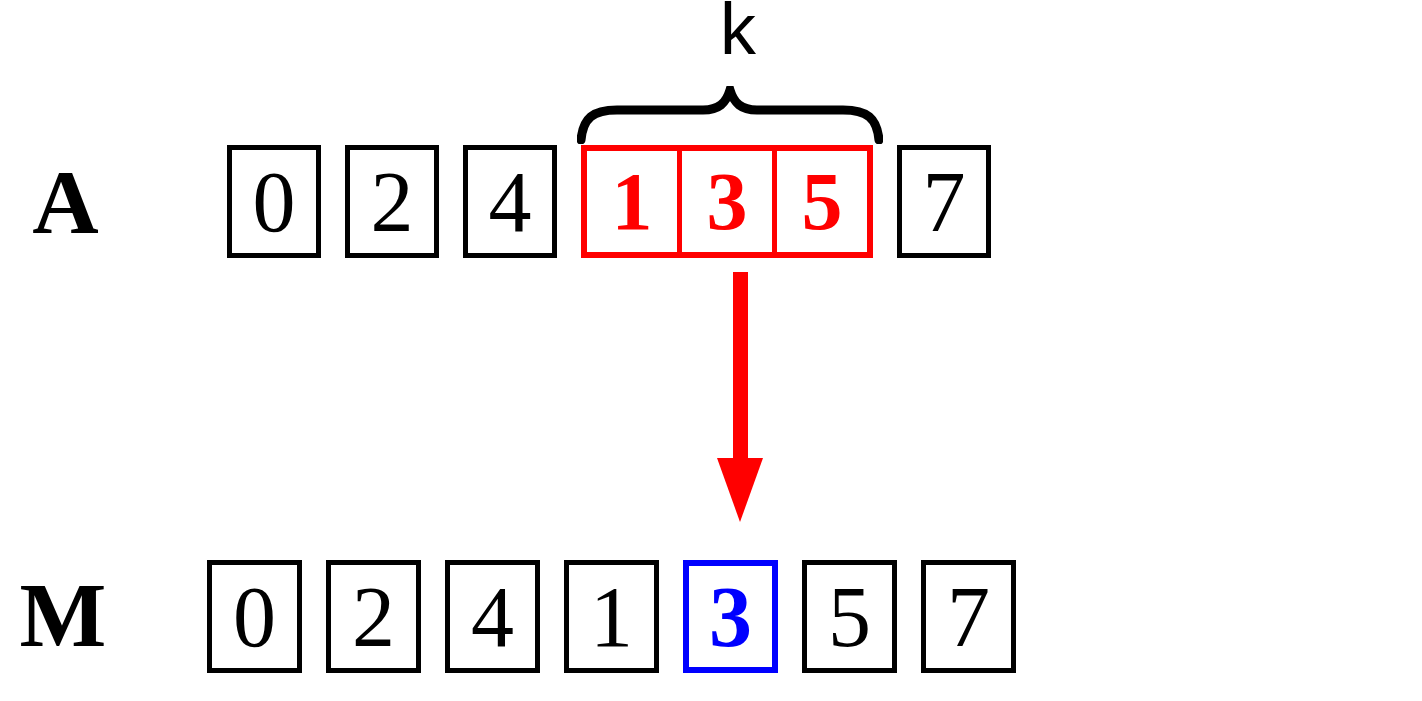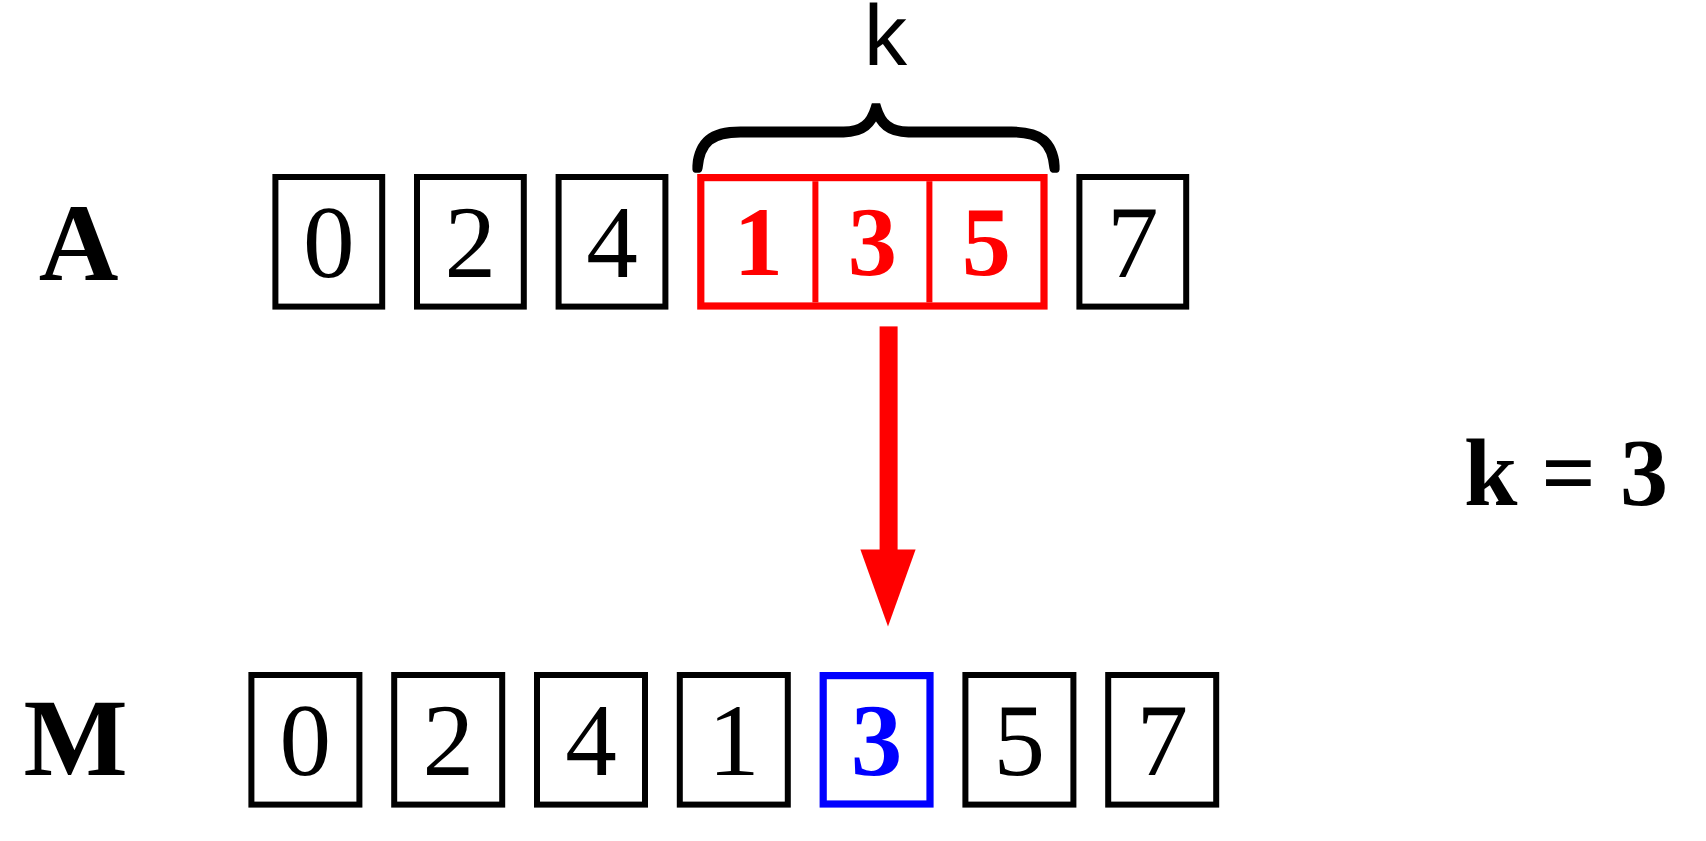--- a/index.html
+++ b/index.html
@@ -170,21 +170,20 @@
   </div>
 
   <svg class="brace-svg" width="306" height="58" viewBox="0 0 306 58">
     <path d="M 4,54 C 6,32 16,24 40,24 L 126,24 C 142,24 149,17 153,4 C 157,17 164,24 180,24 L 266,24 C 290,24 300,32 302,54" fill="none" stroke="#000000" stroke-width="9" stroke-linecap="round"></path>
   </svg>
   <div class="k-label">k</div>
 
   <div class="arrow-shaft"></div>
   <div class="arrow-head"></div>
 
-  <div class="equation">k = 3</div>
 
   <div class="row-label" id="labelM">M</div>
   <div class="row" id="rowM">
     <div class="cell">
         <span>0</span>
       </div>
     <div class="cell">
         <span>2</span>
       </div>
     <div class="cell">

